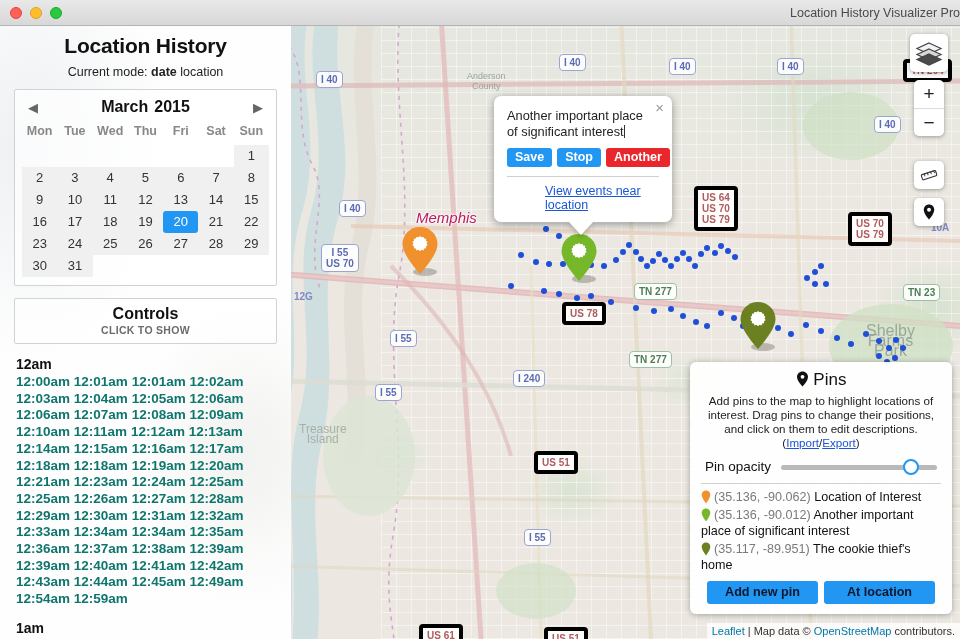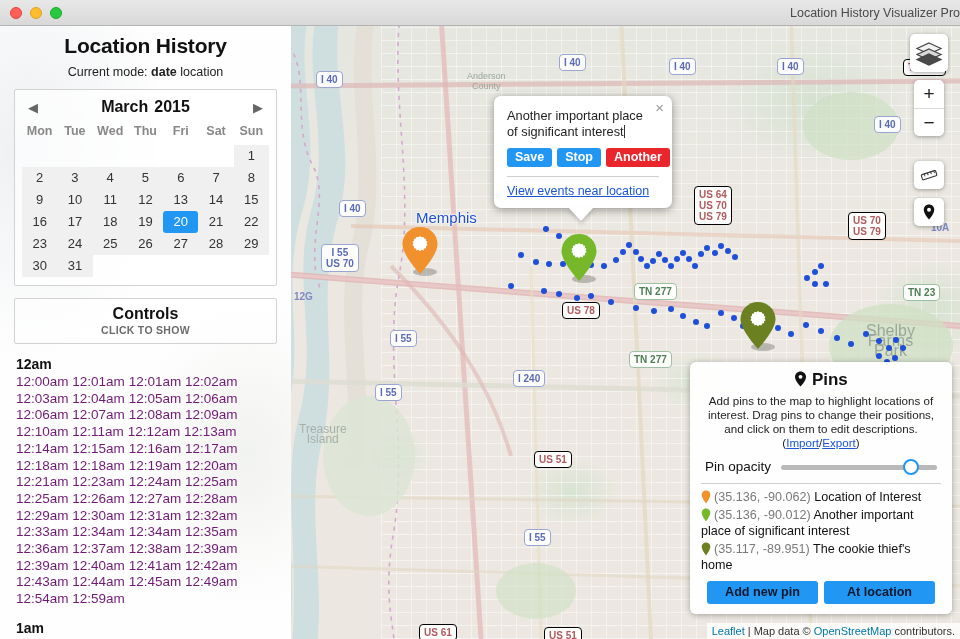--- a/index.html
+++ b/index.html
@@ -82,21 +82,21 @@
     margin-top: 12px; border: 1px solid #d2d2d2; background: rgba(255,255,255,0.6);
     border-radius: 2px; padding: 6px 0 7px 0; text-align: center; cursor: pointer;
   }
   .controls-title { font-size: 16px; font-weight: bold; color: #111; }
   .controls-sub { font-size: 10.5px; font-weight: bold; color: #6b6b6b; letter-spacing: 0.3px; margin-top: 1px; }
 
   
   .times { margin-top: 12px; padding: 0 2px; }
   .hour-head { font-size: 14px; font-weight: bold; color: #111; margin-bottom: 2px; }
   .hour-block + .hour-head { margin-top: 12px; }
-  .hour-block { font-size: 13.5px; color: #701a75; font-weight: normal; line-height: 16.7px; }
+  .hour-block { font-size: 13.5px; color: #0f766e; font-weight: bold; line-height: 16.7px; }
   .hour-block .t { cursor: pointer; }
 
   
   .map {
     position: absolute; top: 26px; left: 291px; width: 669px; height: 613px;
     overflow: hidden; background: #e9e5dc;
   }
   .map-base {
     position: absolute; inset: 0;
     background:
@@ -121,26 +121,27 @@
     opacity: 0.85;
   }
   .roads { position: absolute; inset: 0; }
 
   .shield {
     position: absolute; font-size: 10px; font-weight: bold; line-height: 11px;
     text-align: center; padding: 2px 4px; border-radius: 4px;
     background: rgba(255,255,255,0.88);
   }
   .shield.blue { color: #5b6bb5; border: 1px solid #9aa6cf; }
-  .shield.red { color: #b05b60; border: 1px solid #000000; }
+  .shield.red { color: #b05b60; border: 4px solid #000000; }
   .shield.green { color: #4d7d55; border: 1px solid #9cc0a2; }
   .shield.plain { background: transparent; border: none; color: #7f8ac4; padding: 0; }
   .place-label {
-    position: absolute; font-size: 15px; color: #1d4ed8; font-weight: normal;
+    position: absolute; font-size: 15px; color: #be185d; font-weight: normal;
     text-shadow: 0 0 3px #fff, 0 0 3px #fff, 0 0 2px #fff;
+    font-style: italic;
   }
   .area-label {
     position: absolute; font-size: 9px; color: #9aa89a; line-height: 10px; text-align: center;
   }
 
   
   .marker { position: absolute; width: 38px; height: 50px; }
   .marker .pin-shape {
     position: absolute; left: 0; top: 0; width: 38px; height: 50px;
   }
@@ -172,42 +173,42 @@
   }
   .caret { display: inline-block; width: 1px; height: 13px; background: #333; vertical-align: -2px; }
   .popup-btns { display: flex; gap: 5px; }
   .pbtn {
     font-size: 12.5px; font-weight: bold; color: #fff; padding: 2px 8px 3px 8px;
     border-radius: 3px; cursor: pointer;
   }
   .pbtn.save, .pbtn.stop { background: #2196f3; }
   .pbtn.delete { background: #e8262c; }
   .popup-hr { border-top: 1px solid #cfcfcf; margin: 9px 0 7px 0; }
-  .popup-link { font-size: 12.5px; color: #1a56d6; text-decoration: underline; cursor: pointer; }
+  .popup-link { font-size: 12.5px; color: #1a56d6; text-decoration: underline; cursor: pointer; margin-left: 38px; }
 
   
   .mctl { position: absolute; right: 12px; background: #fff; border-radius: 5px;
           box-shadow: 0 1px 4px rgba(0,0,0,0.35); cursor: pointer; z-index: 25; }
   .mctl.layers { top: 8px; width: 38px; height: 38px; }
   .mctl.zoom { top: 54px; width: 30px; right: 16px; }
   .mctl .zbtn { width: 30px; height: 28px; display: flex; align-items: center; justify-content: center;
                 font-size: 19px; color: #222; }
   .mctl .zbtn + .zbtn { border-top: 1px solid #dcdcdc; }
   .mctl.ruler { top: 135px; right: 16px; width: 30px; height: 28px;
                 display: flex; align-items: center; justify-content: center; }
   .mctl.locate { top: 172px; right: 16px; width: 30px; height: 28px;
                  display: flex; align-items: center; justify-content: center; }
 
   
   .pins-panel {
     position: absolute; right: 8px; bottom: 25px; width: 262px;
     background: rgba(255,255,255,0.95); border-radius: 6px;
     box-shadow: 0 1px 6px rgba(0,0,0,0.32); padding: 8px 11px 10px 11px; z-index: 28;
   }
-  .pins-title { text-align: center; font-size: 17px; font-weight: bold; color: #111; }
+  .pins-title { text-align: center; font-size: 17px; font-weight: normal; color: #111; }
   .pins-desc { font-size: 11.6px; color: #222; line-height: 14px; text-align: center; margin-top: 4px; }
   .pins-desc a { color: #1a56d6; text-decoration: underline; cursor: pointer; }
   .opacity-row { display: flex; align-items: center; gap: 10px; margin-top: 9px; padding: 0 4px; }
   .opacity-label { font-size: 13.5px; color: #111; }
   .slider { position: relative; flex: 1; height: 16px; }
   .slider .track {
     position: absolute; left: 0; right: 0; top: 6px; height: 5px; border-radius: 3px;
     background: #b9b9b9;
   }
   .slider .thumb {

